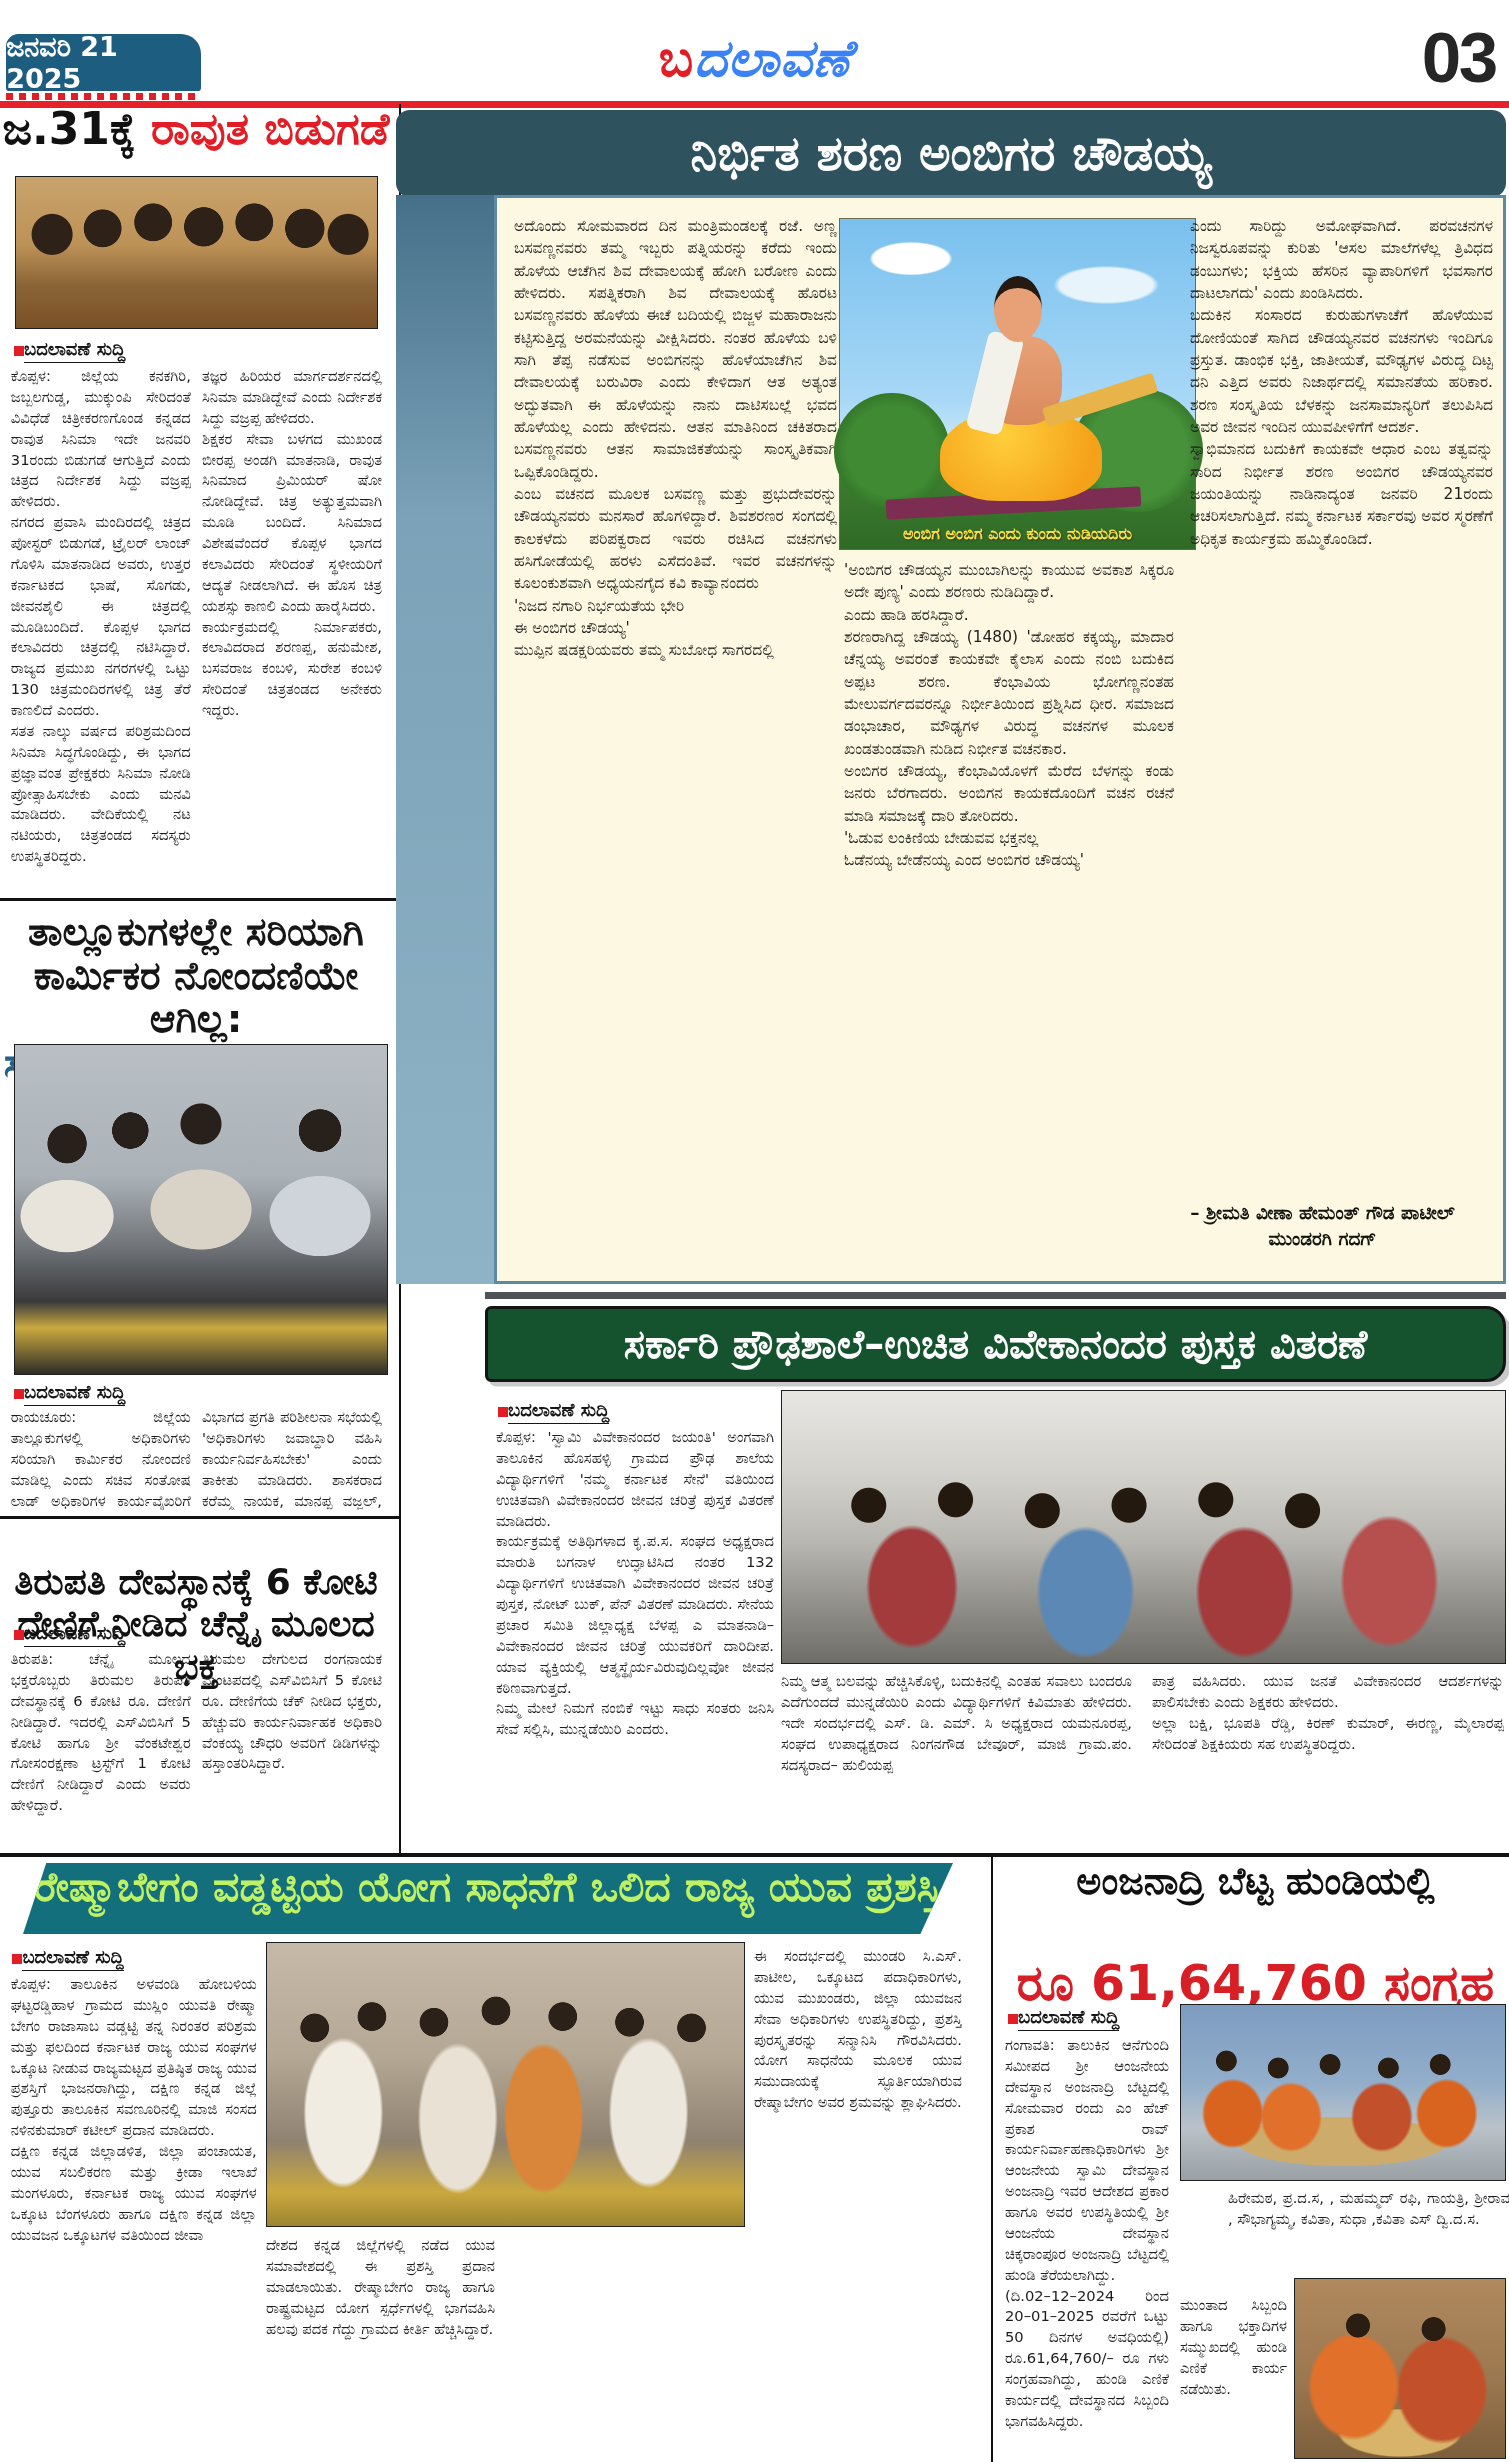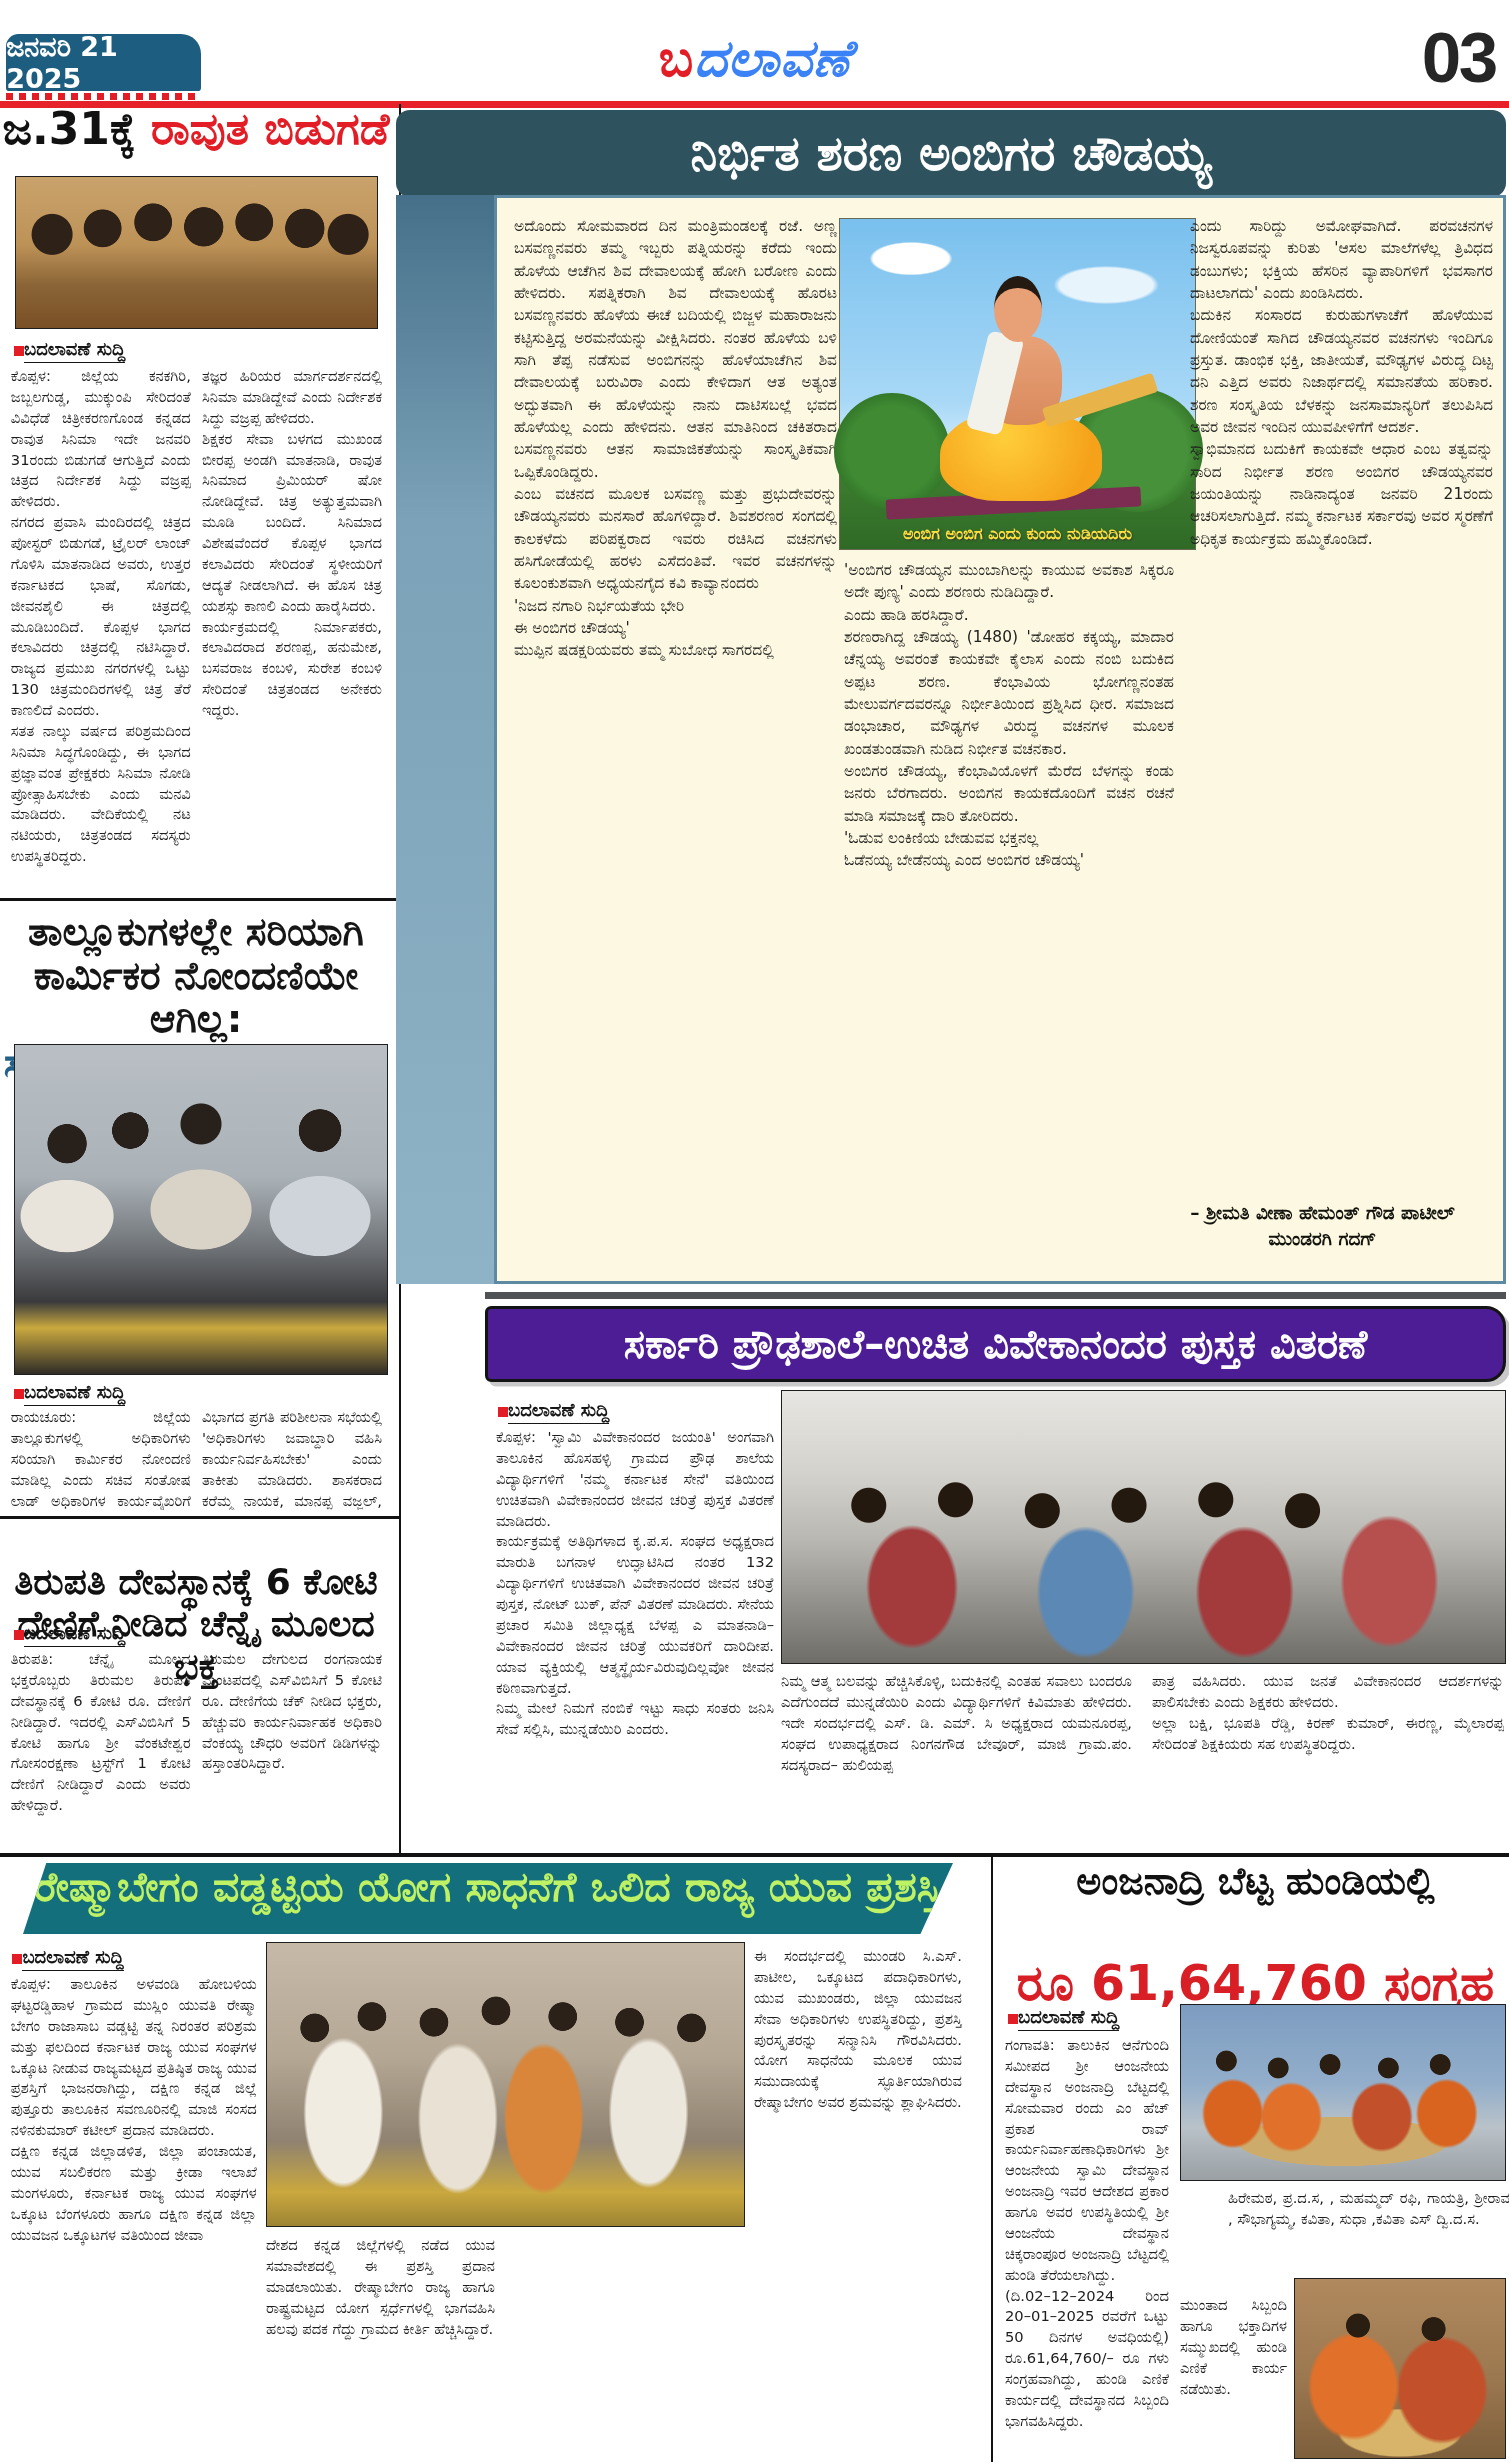--- a/index.html
+++ b/index.html
@@ -88,21 +88,21 @@
   .saint .head{position:absolute;left:154px;bottom:207px;width:48px;height:54px;border-radius:50%;
            background:#e8a177;border-top:12.4px solid #241a12;}
   .saint .oar{position:absolute;left:202px;bottom:139px;width:116px;height:20px;background:#e8b348;
            transform:rotate(-18deg);border-radius:3.9px;}
   .saint .cap{position:absolute;left:0;right:0;bottom:6.2px;text-align:center;color:#ffe23d;
            font-size:16px;font-weight:bold;text-shadow:0.8px 0.8px 1.5px #333;}
   .m-credit{position:absolute;right:18.5px;bottom:29px;width:324px;text-align:center;
             font-size:18.5px;font-weight:800;line-height:1.4;color:#14140f;}
   .gray-rule{left:485px;top:1292px;width:1021px;height:7px;background:#4f5355;}
   
-  .red-box{left:485px;top:1306px;width:1021px;height:76px;background:#4c1d95;border:3.1px solid #141414;
+  .red-box{left:485px;top:1306px;width:1021px;height:76px;background:#14532d;border:3.1px solid #141414;
            border-radius:6.2px 20px 20px 6.2px;box-sizing:border-box;display:flex;align-items:center;
            justify-content:center;color:#fff;font-size:40px;font-weight:800;
            box-shadow:4.6px 4.6px 0 #c9c9c9;}
   .v-photo{left:781px;top:1390px;width:723px;height:272px;
      background:
        radial-gradient(circle at 12% 42%,#23190f 17px,transparent 18px),
        radial-gradient(circle at 24% 40%,#23190f 17px,transparent 18px),
        radial-gradient(circle at 36% 44%,#23190f 17px,transparent 18px),
        radial-gradient(circle at 48% 42%,#23190f 17px,transparent 18px),
        radial-gradient(circle at 60% 40%,#23190f 17px,transparent 18px),

